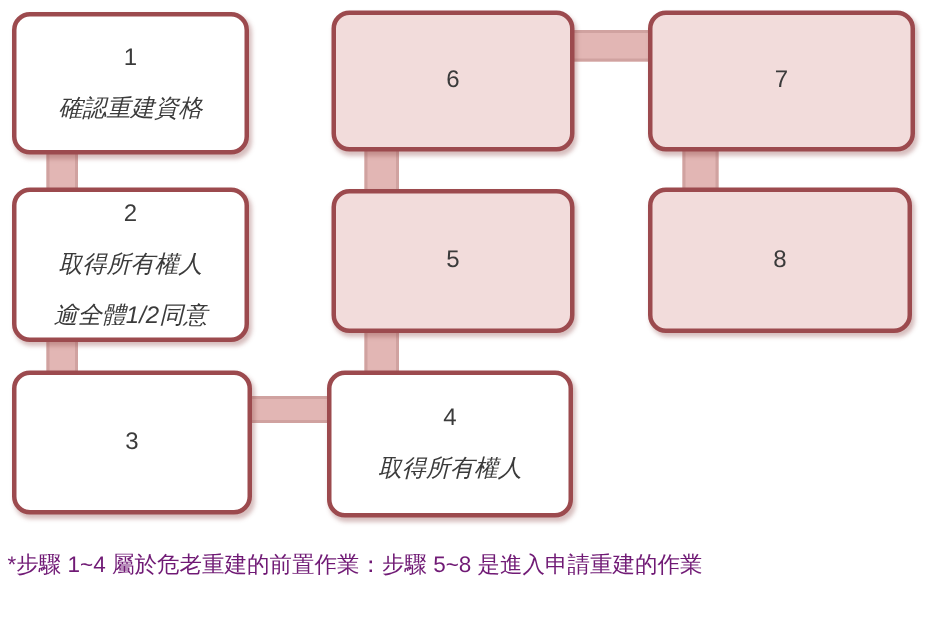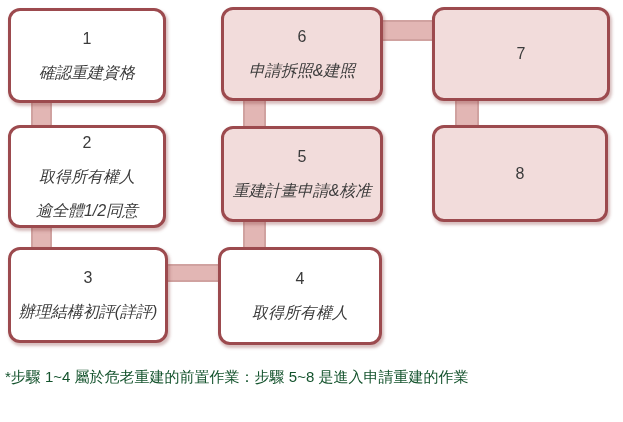--- a/index.html
+++ b/index.html
@@ -47,21 +47,21 @@
   .conn.h {
     border-top: 2px solid #d0a2a0;
     border-bottom: 2px solid #d0a2a0;
   }
   .footnote {
     position: absolute;
     left: 5px;
     top: 366px;
     font-size: 15px;
     line-height: 22px;
-    color: #14532d;
+    color: #701a75;
     white-space: nowrap;
   }
 
   
   #box1 { left: 8px;   top: 8px;   width: 158px; height: 95px; }
   #box6 { left: 221px; top: 7px;   width: 162px; height: 94px; }
   #box7 { left: 432px; top: 7px;   width: 178px; height: 94px; }
   #box2 { left: 8px;   top: 125px; width: 158px; height: 103px; }
   #box5 { left: 221px; top: 126px; width: 162px; height: 96px; }
   #box8 { left: 432px; top: 125px; width: 176px; height: 97px; }
@@ -96,36 +96,33 @@
   </div>
 
   <div class="box" id="box2">
     <span class="num">2</span>
     <span class="line">取得所有權人</span>
     <span class="line">逾全體1/2同意</span>
   </div>
 
   <div class="box" id="box3">
     <span class="num">3</span>
-    <span class="line">辦理結構初評(詳評)</span>
   </div>
 
   <div class="box" id="box4">
     <span class="num">4</span>
     <span class="line">取得所有權人</span>
   </div>
 
   <div class="box pink" id="box5">
     <span class="num">5</span>
-    <span class="line">重建計畫申請&amp;核准</span>
   </div>
 
   <div class="box pink" id="box6">
     <span class="num">6</span>
-    <span class="line">申請拆照&amp;建照</span>
   </div>
 
   <div class="box pink" id="box7">
     <span class="num">7</span>
   </div>
 
   <div class="box pink" id="box8">
     <span class="num">8</span>
   </div>
 

